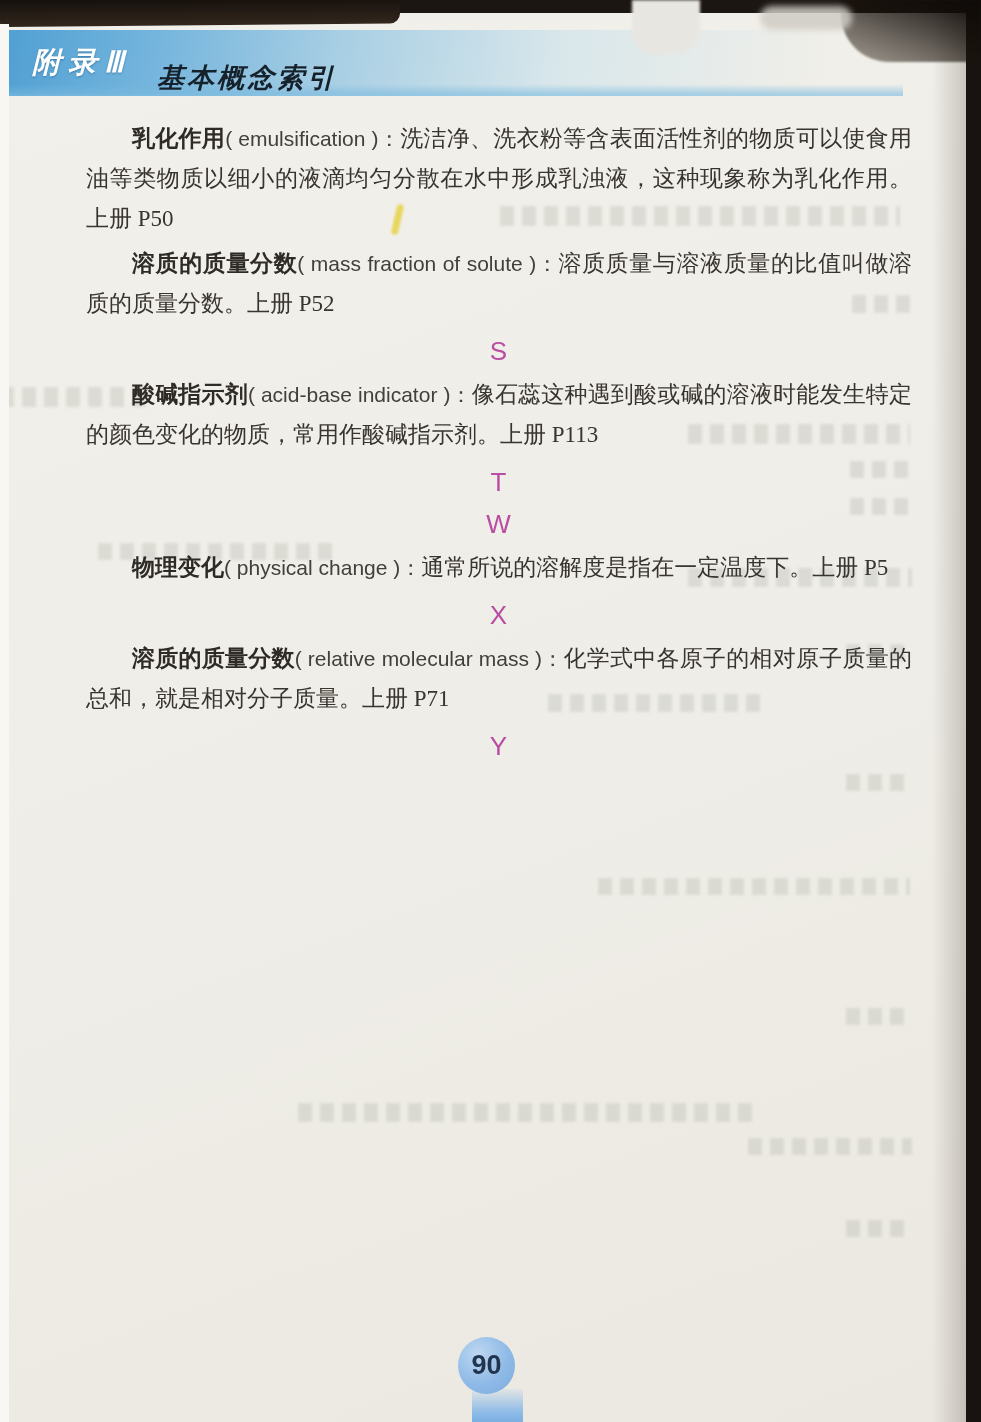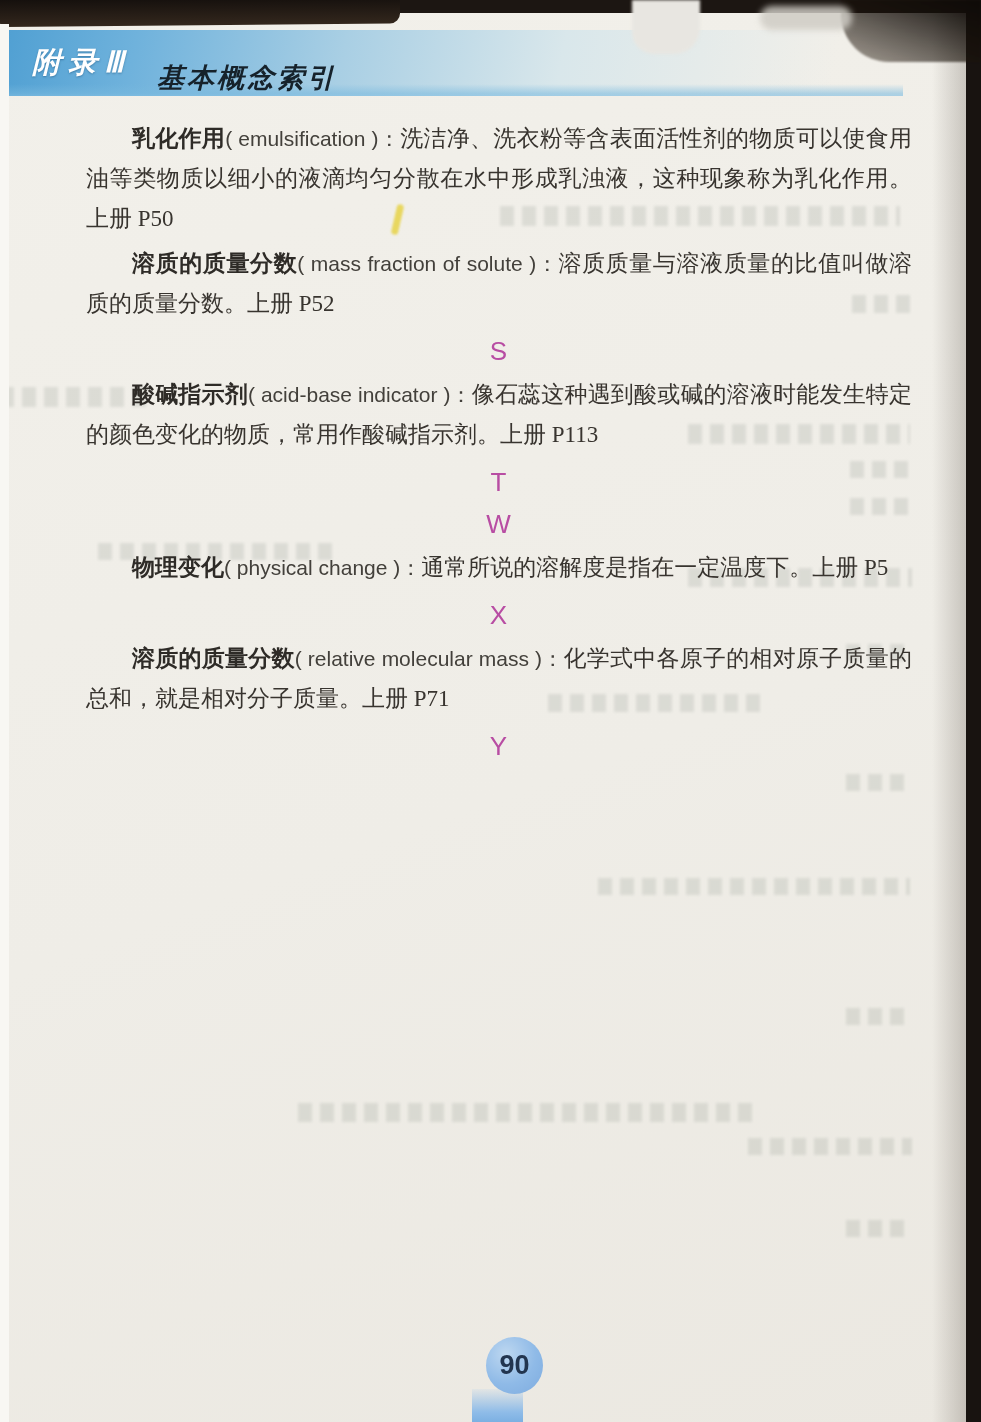--- a/index.html
+++ b/index.html
@@ -43,21 +43,21 @@
   .en{font-family:"Liberation Sans",sans-serif;font-size:21px;color:#43403b;}
   .letter{text-align:center;text-indent:0;color:#b84da3;font-family:"Liberation Sans",sans-serif;
     font-size:26px;line-height:30px;margin:12px 0 8px;letter-spacing:1px;}
   
   .ghost{position:absolute;z-index:1;opacity:.32;filter:blur(1.6px);
     background:repeating-linear-gradient(90deg,rgba(122,132,122,.55) 0 14px,rgba(122,132,122,0) 14px 22px);}
   
   .pen-mark{position:absolute;left:394px;top:204px;width:7px;height:31px;background:#e7d348;
     transform:rotate(13deg);border-radius:4px;filter:blur(1px);opacity:.85;z-index:4;}
   
-  .page-badge{position:absolute;left:486px;top:1337px;width:57px;height:57px;border-radius:50%;
+  .page-badge{position:absolute;left:458px;top:1337px;width:57px;height:57px;border-radius:50%;
     background:radial-gradient(circle at 35% 30%,#bdd7f0,#8fbae7 55%,#7dabdf);
     display:flex;align-items:center;justify-content:center;z-index:5;
     font-family:"Liberation Sans",sans-serif;font-size:27px;font-weight:700;color:#22354f;}
   .page-ribbon{position:absolute;left:472px;top:1389px;width:51px;height:33px;z-index:4;
     background:linear-gradient(to bottom,rgba(170,203,236,.15),#8fbce8 70%,#7cb0e2);}
 </style>
 </head>
 <body>
 
 <div class="scan-top"></div>

